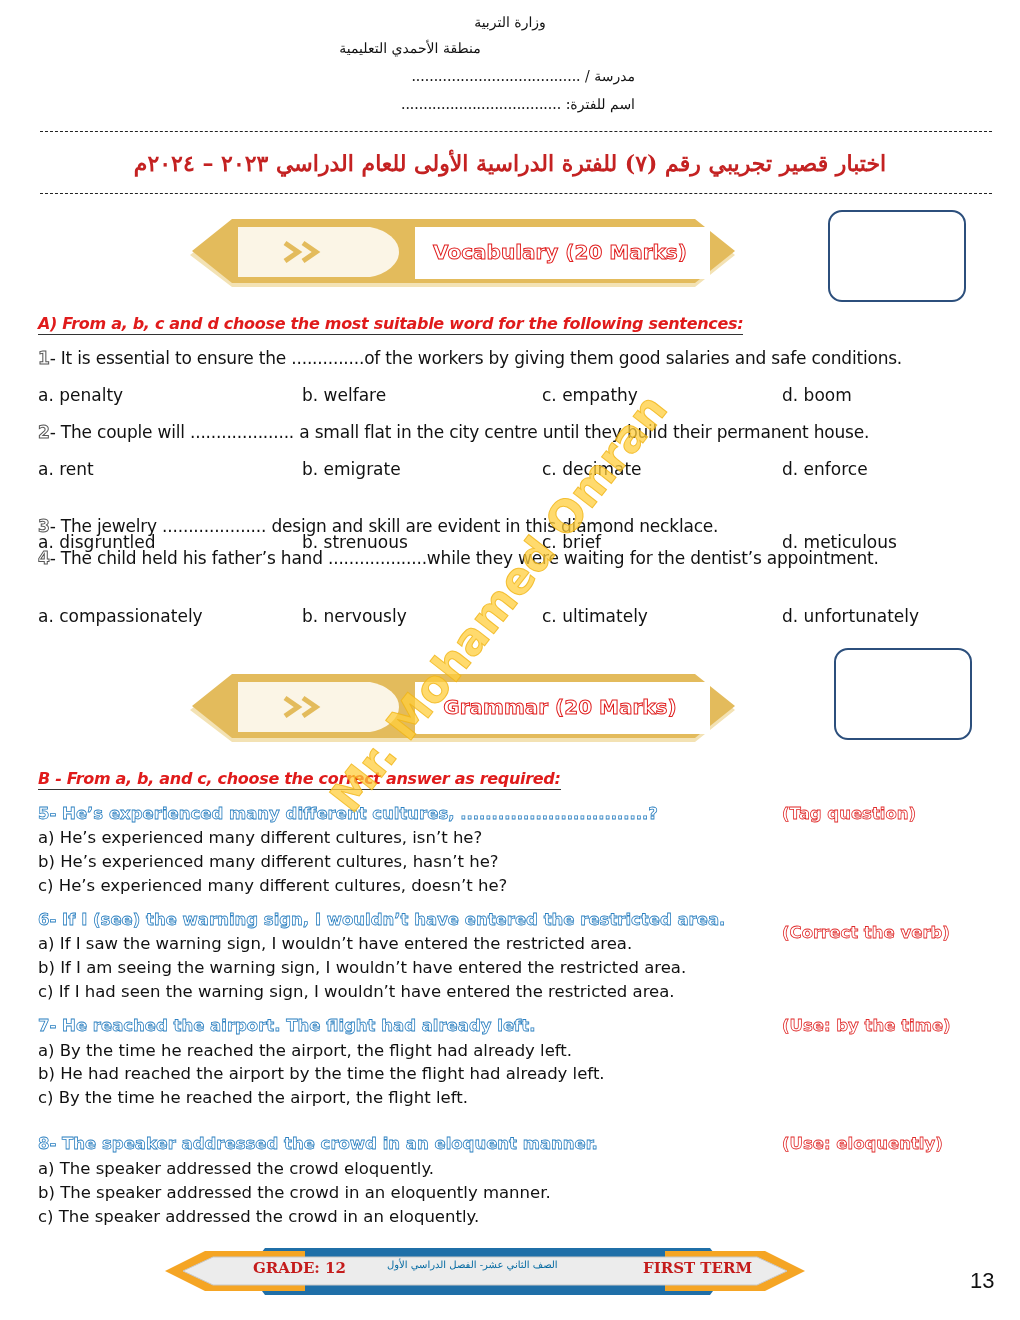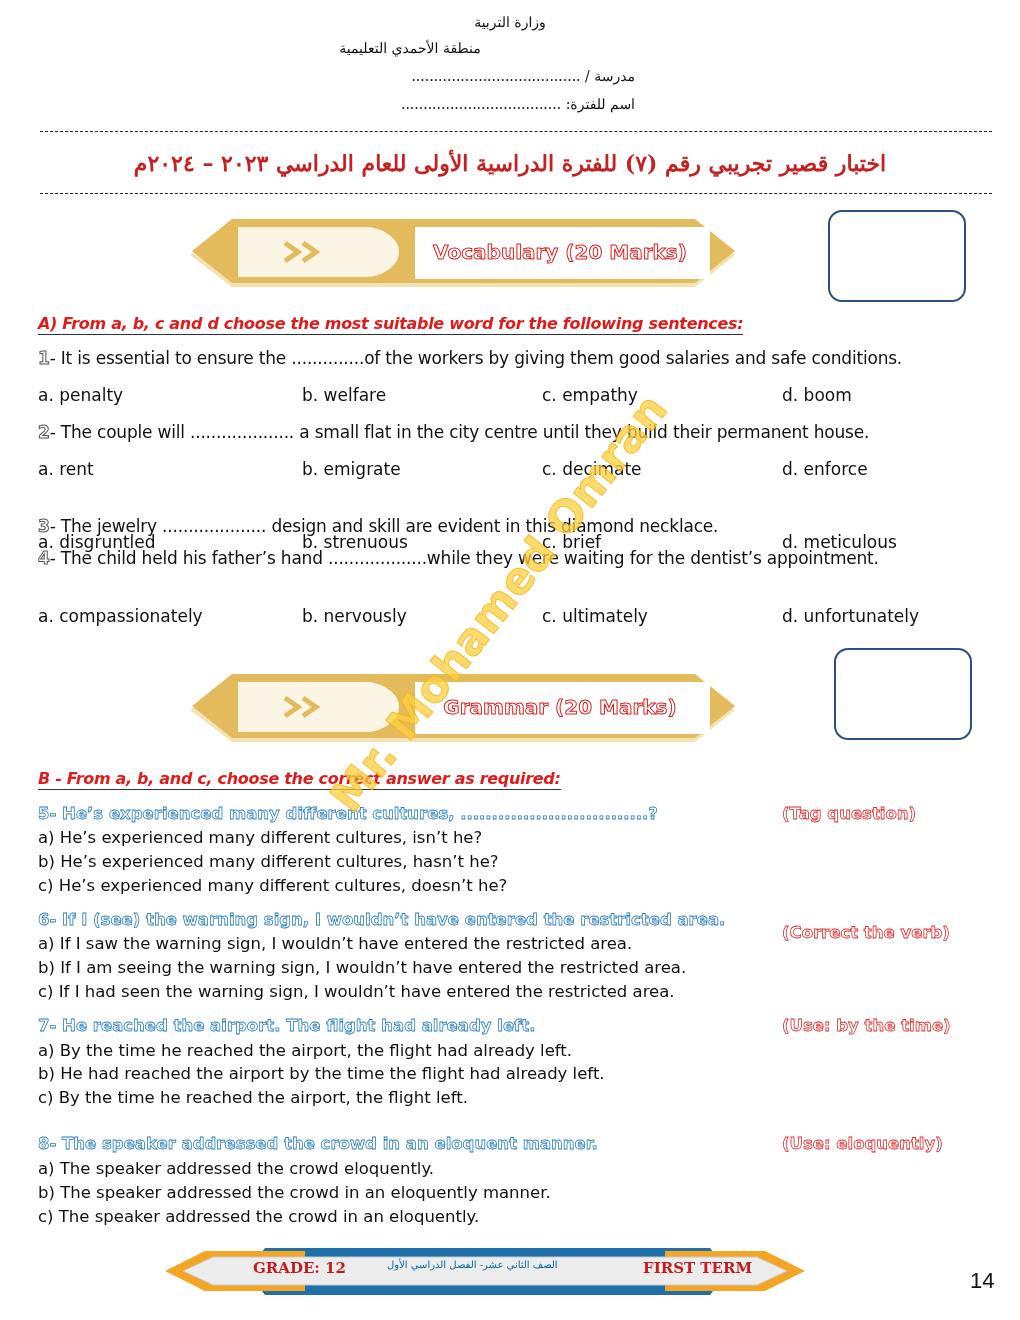--- a/index.html
+++ b/index.html
@@ -131,13 +131,13 @@
     <polygon points="100,3 545,3 560,22 85,22" fill="#1f6fa8"></polygon>
     <polygon points="85,30 560,30 545,50 100,50" fill="#1f6fa8"></polygon>
     <polygon points="0,26 40,6 140,6 140,46 40,46" fill="#f5a524"></polygon>
     <polygon points="640,26 600,6 500,6 500,46 600,46" fill="#f5a524"></polygon>
     <polygon points="18,26 48,12 592,12 622,26 592,40 48,40" fill="#ececec" stroke="#c8c8c8" stroke-width="1"></polygon>
   </svg>
   <div class="footer-grade">GRADE: 12</div>
   <div class="footer-ar">الصف الثاني عشر- الفصل الدراسي الأول</div>
   <div class="footer-term">FIRST TERM</div>
 </div>
-<div class="page-num">14</div>
+<div class="page-num">13</div>
 
 </body></html>

